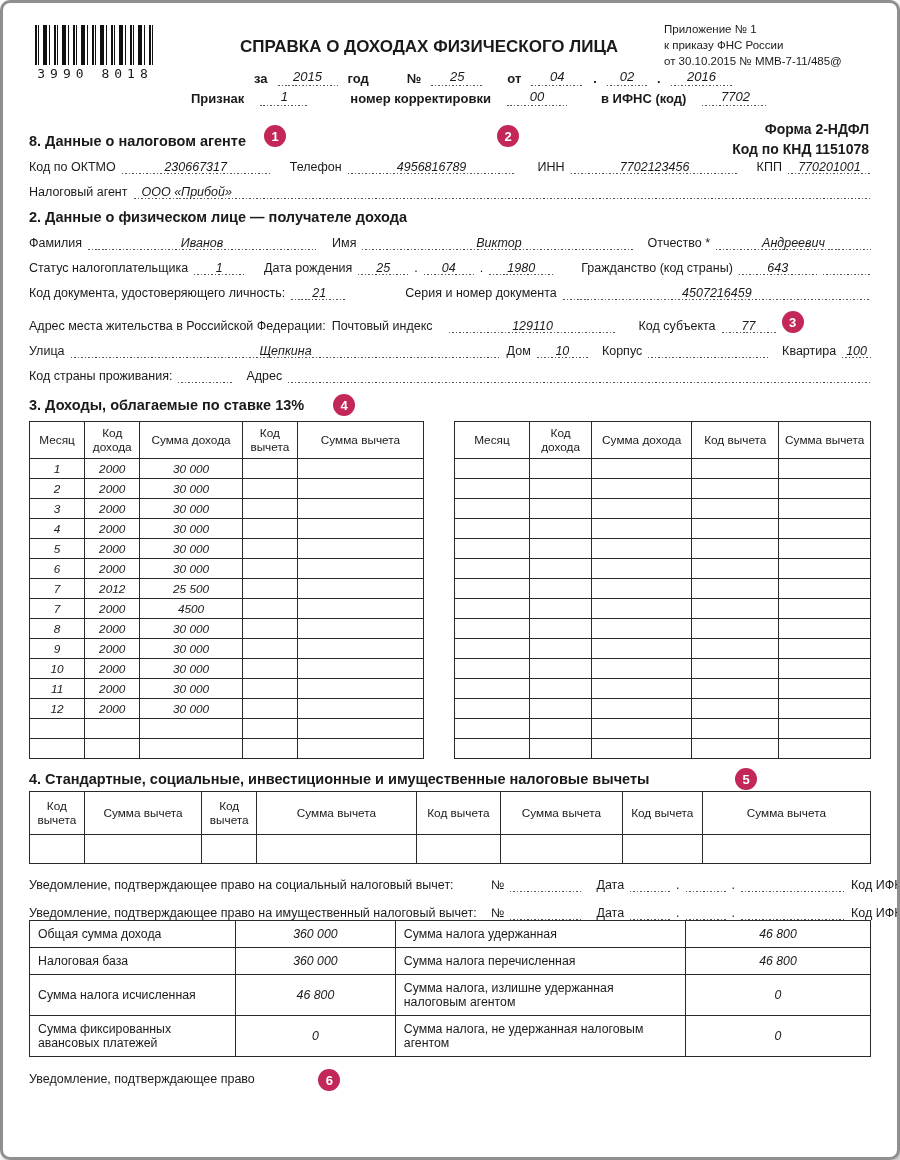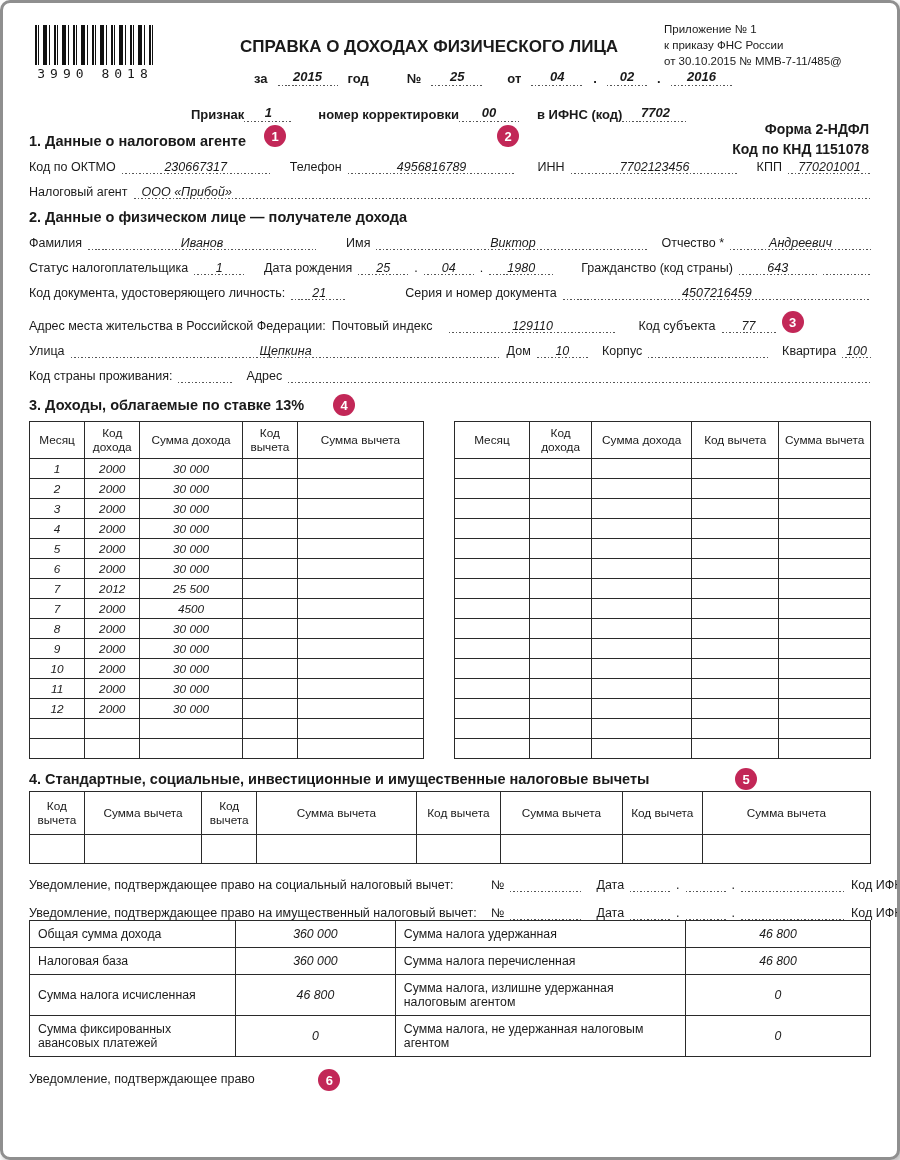--- a/index.html
+++ b/index.html
@@ -28,22 +28,22 @@
   .hdr { position:relative; height:138px; }
   .barcode { position:absolute; left:2px; top:4px; width:128px; text-align:center; }
   .bars {
     height:40px; margin:0 4px;
     background:repeating-linear-gradient(90deg,#111 0 2px,#fff 2px 3px,#111 3px 4px,#fff 4px 8px,#111 8px 12px,#fff 12px 14px,#111 14px 15px,#fff 15px 19px);
   }
   .bdigits { font-family:"DejaVu Sans Mono", monospace; font-size:13px; letter-spacing:5px; margin-top:1px; }
   .doc-title { position:absolute; left:150px; top:16px; width:500px; text-align:center; font-weight:bold; font-size:17px; }
   .appendix { position:absolute; right:2px; top:0px; width:205px; font-size:11.5px; line-height:1.4; }
   .meta1 { position:absolute; left:225px; top:48px; display:flex; align-items:flex-end; gap:10px; font-size:13px; font-weight:bold; }
-  .meta2 { position:absolute; left:162px; top:84px; display:flex; align-items:flex-end; gap:0; font-size:13px; font-weight:bold; }
-  .meta1 .v,.meta2 .v { font-weight:bold; }
+  .meta2 { position:absolute; left:162px; top:68px; display:flex; align-items:flex-end; gap:16px; font-size:13px; font-weight:bold; }
+  .meta1 .v,.meta2 .v { font-weight:normal; }
   .b1 { position:absolute; left:235px; top:104px; }
   .b2 { position:absolute; left:468px; top:104px; }
   .form-name { position:absolute; right:2px; top:98px; text-align:right; font-weight:bold; font-size:14px; line-height:1.45; }
   
   .sec-title { font-weight:bold; font-size:14.5px; margin:10px 0 2px 0; position:relative; }
   .frow { display:flex; align-items:flex-end; font-size:12.5px; margin-top:11px; gap:6px; }
   .frow .v { padding:0 4px; }
   
   .tables { display:flex; gap:30px; margin-top:8px; }
   table { border-collapse:collapse; table-layout:fixed; }
@@ -115,41 +115,41 @@
 
     <span class="badge b1">1</span>
     <span class="badge b2">2</span>
 
     <div class="form-name">
       <div>Форма 2-НДФЛ</div>
       <div>Код по КНД 1151078</div>
     </div>
   </div>
 
-  <div class="sec-title" style="margin-top:-26px">1. Данные о налоговом агенте</div>
+  <div class="sec-title" style="margin-top:-26px">8. Данные о налоговом агенте</div>
   <div class="frow">
     <span class="lbl">Код по ОКТМО</span>
     <span class="v dl" style="width:140px">230667317</span>
     <span class="lbl" style="margin-left:14px">Телефон</span>
     <span class="v dl" style="width:160px">4956816789</span>
     <span class="lbl" style="margin-left:16px">ИНН</span>
     <span class="v dl" style="width:160px">7702123456</span>
     <span class="lbl" style="margin-left:12px">КПП</span>
     <span class="v dl fill">770201001</span>
   </div>
   <div class="frow">
     <span class="lbl">Налоговый агент</span>
     <span class="v dl fill" style="text-align:left; padding-left:8px">ООО «Прибой»</span>
   </div>
 
   <div class="sec-title">2. Данные о физическом лице — получателе дохода</div>
   <div class="frow">
     <span class="lbl">Фамилия</span>
     <span class="v dl" style="width:220px">Иванов</span>
-    <span class="lbl" style="margin-left:24px">Имя</span>
+    <span class="lbl" style="margin-left:10px">Имя</span>
     <span class="v dl" style="width:265px">Виктор</span>
     <span class="lbl" style="margin-left:6px">Отчество *</span>
     <span class="v dl fill">Андреевич</span>
   </div>
   <div class="frow">
     <span class="lbl">Статус налогоплательщика</span>
     <span class="v dl" style="width:42px">1</span>
     <span class="lbl" style="margin-left:14px">Дата рождения</span>
     <span class="v dl" style="width:42px">25</span>
     <span class="lbl">.</span>

